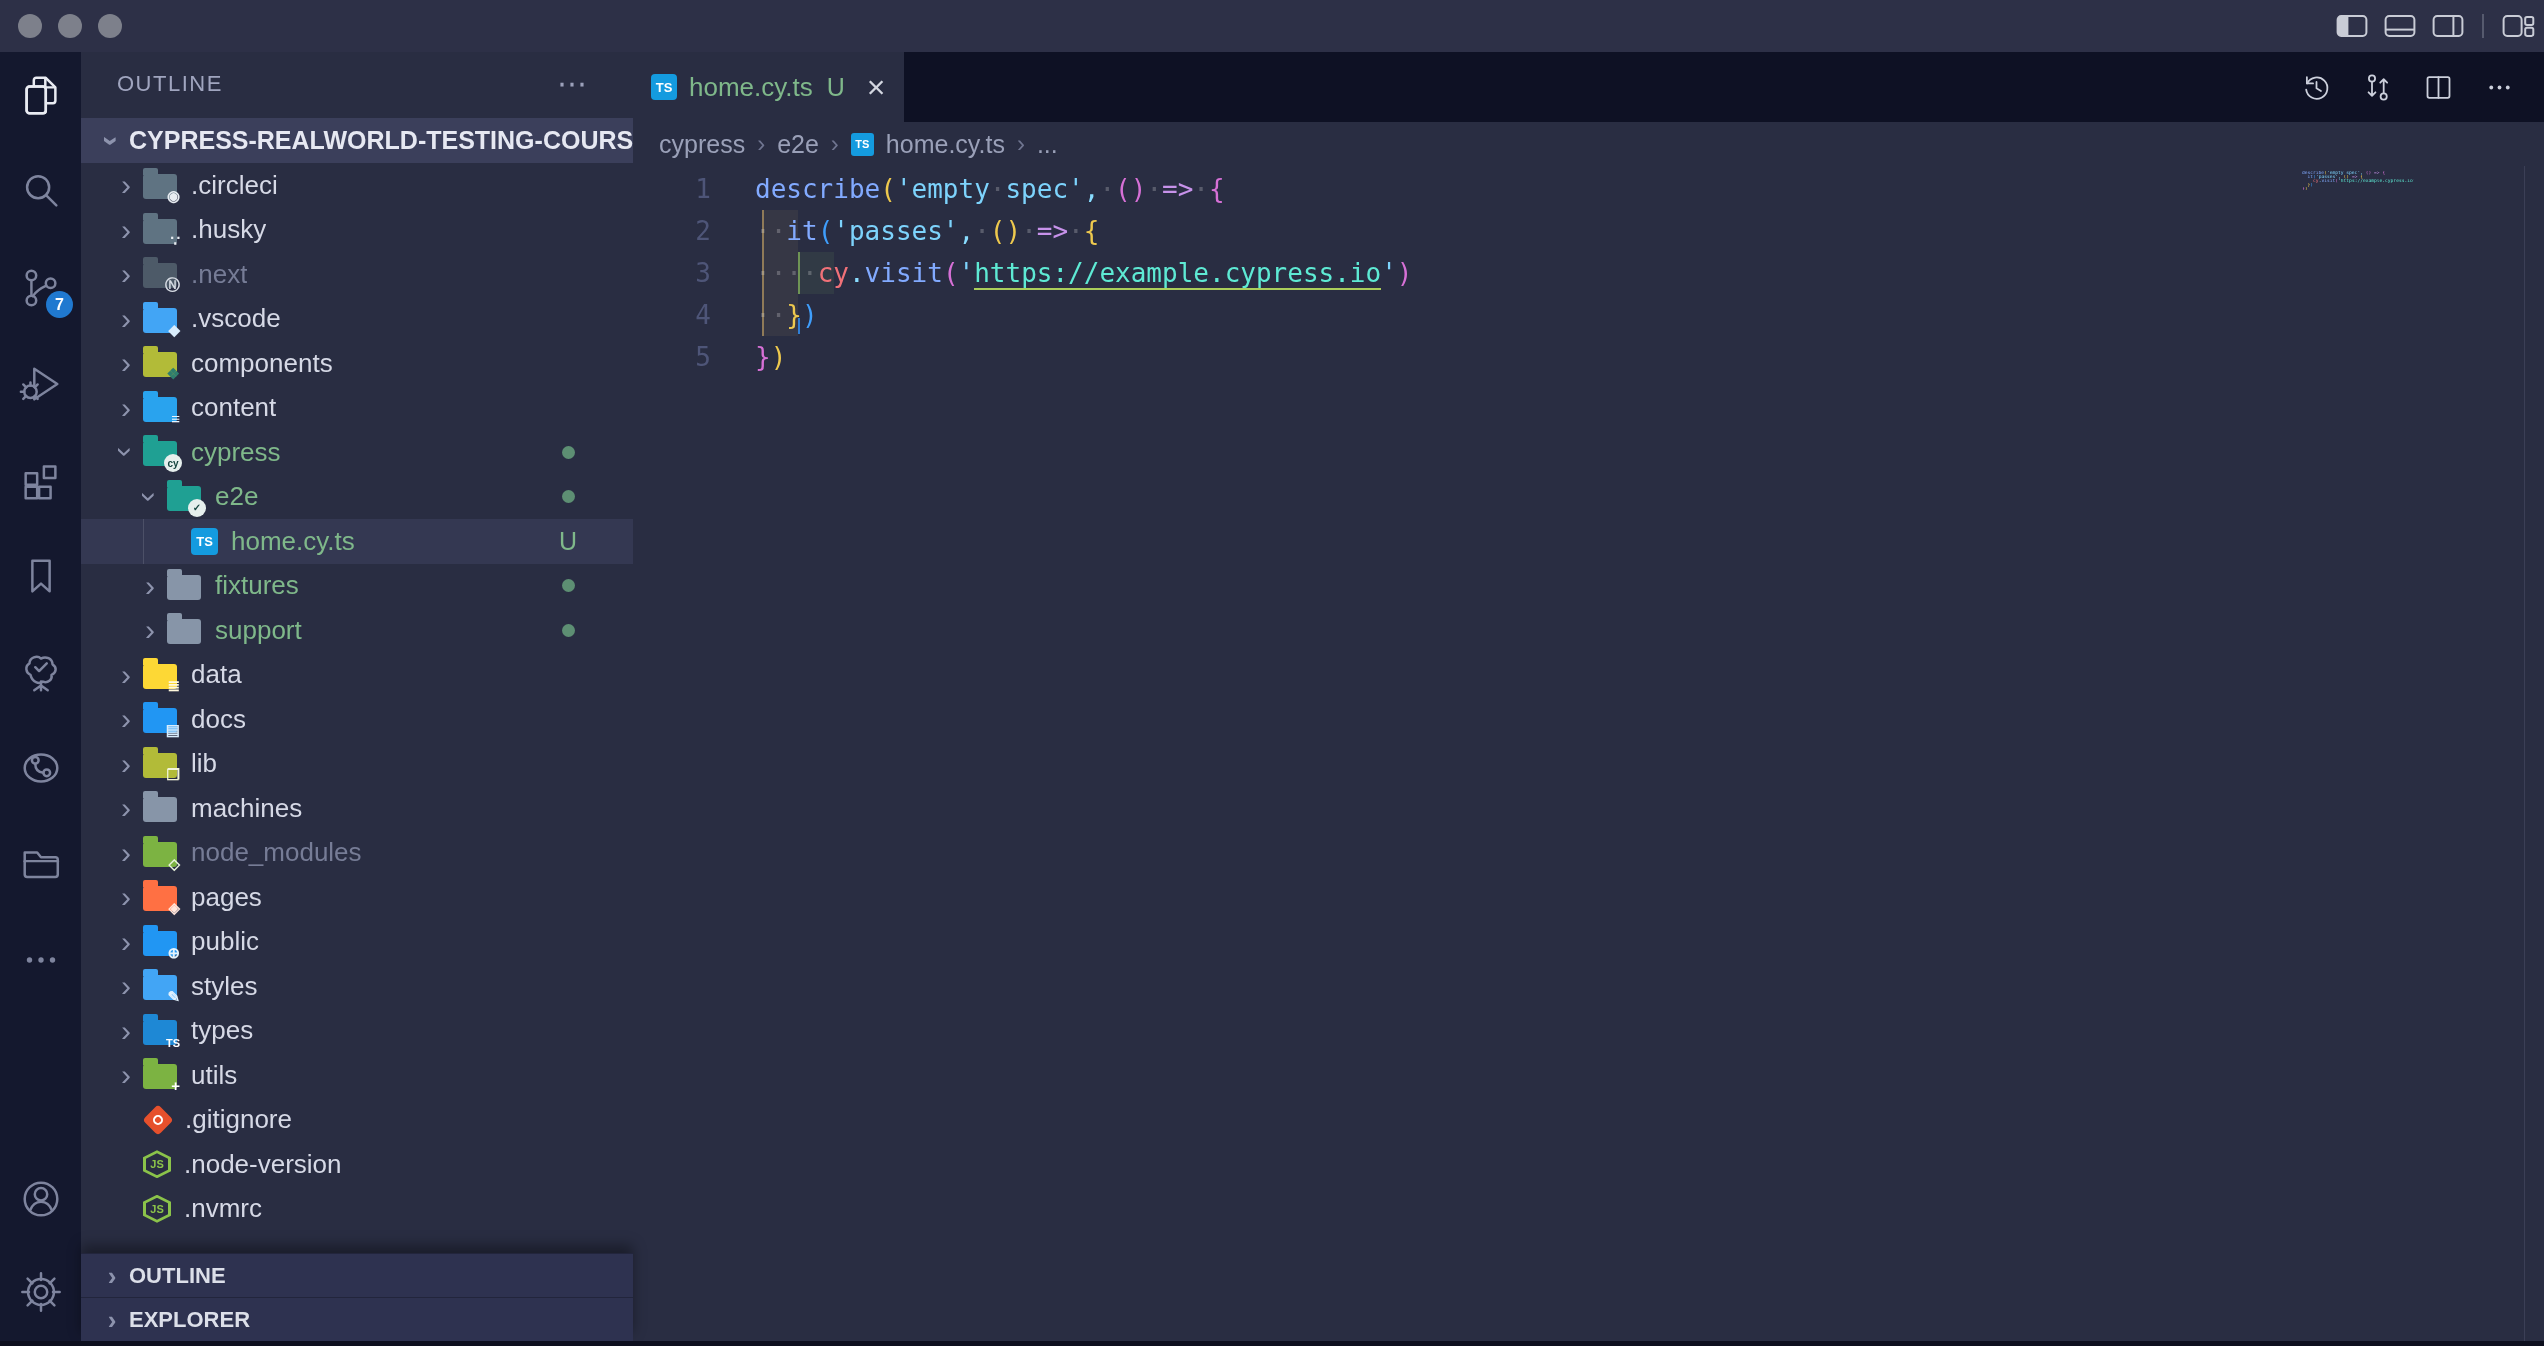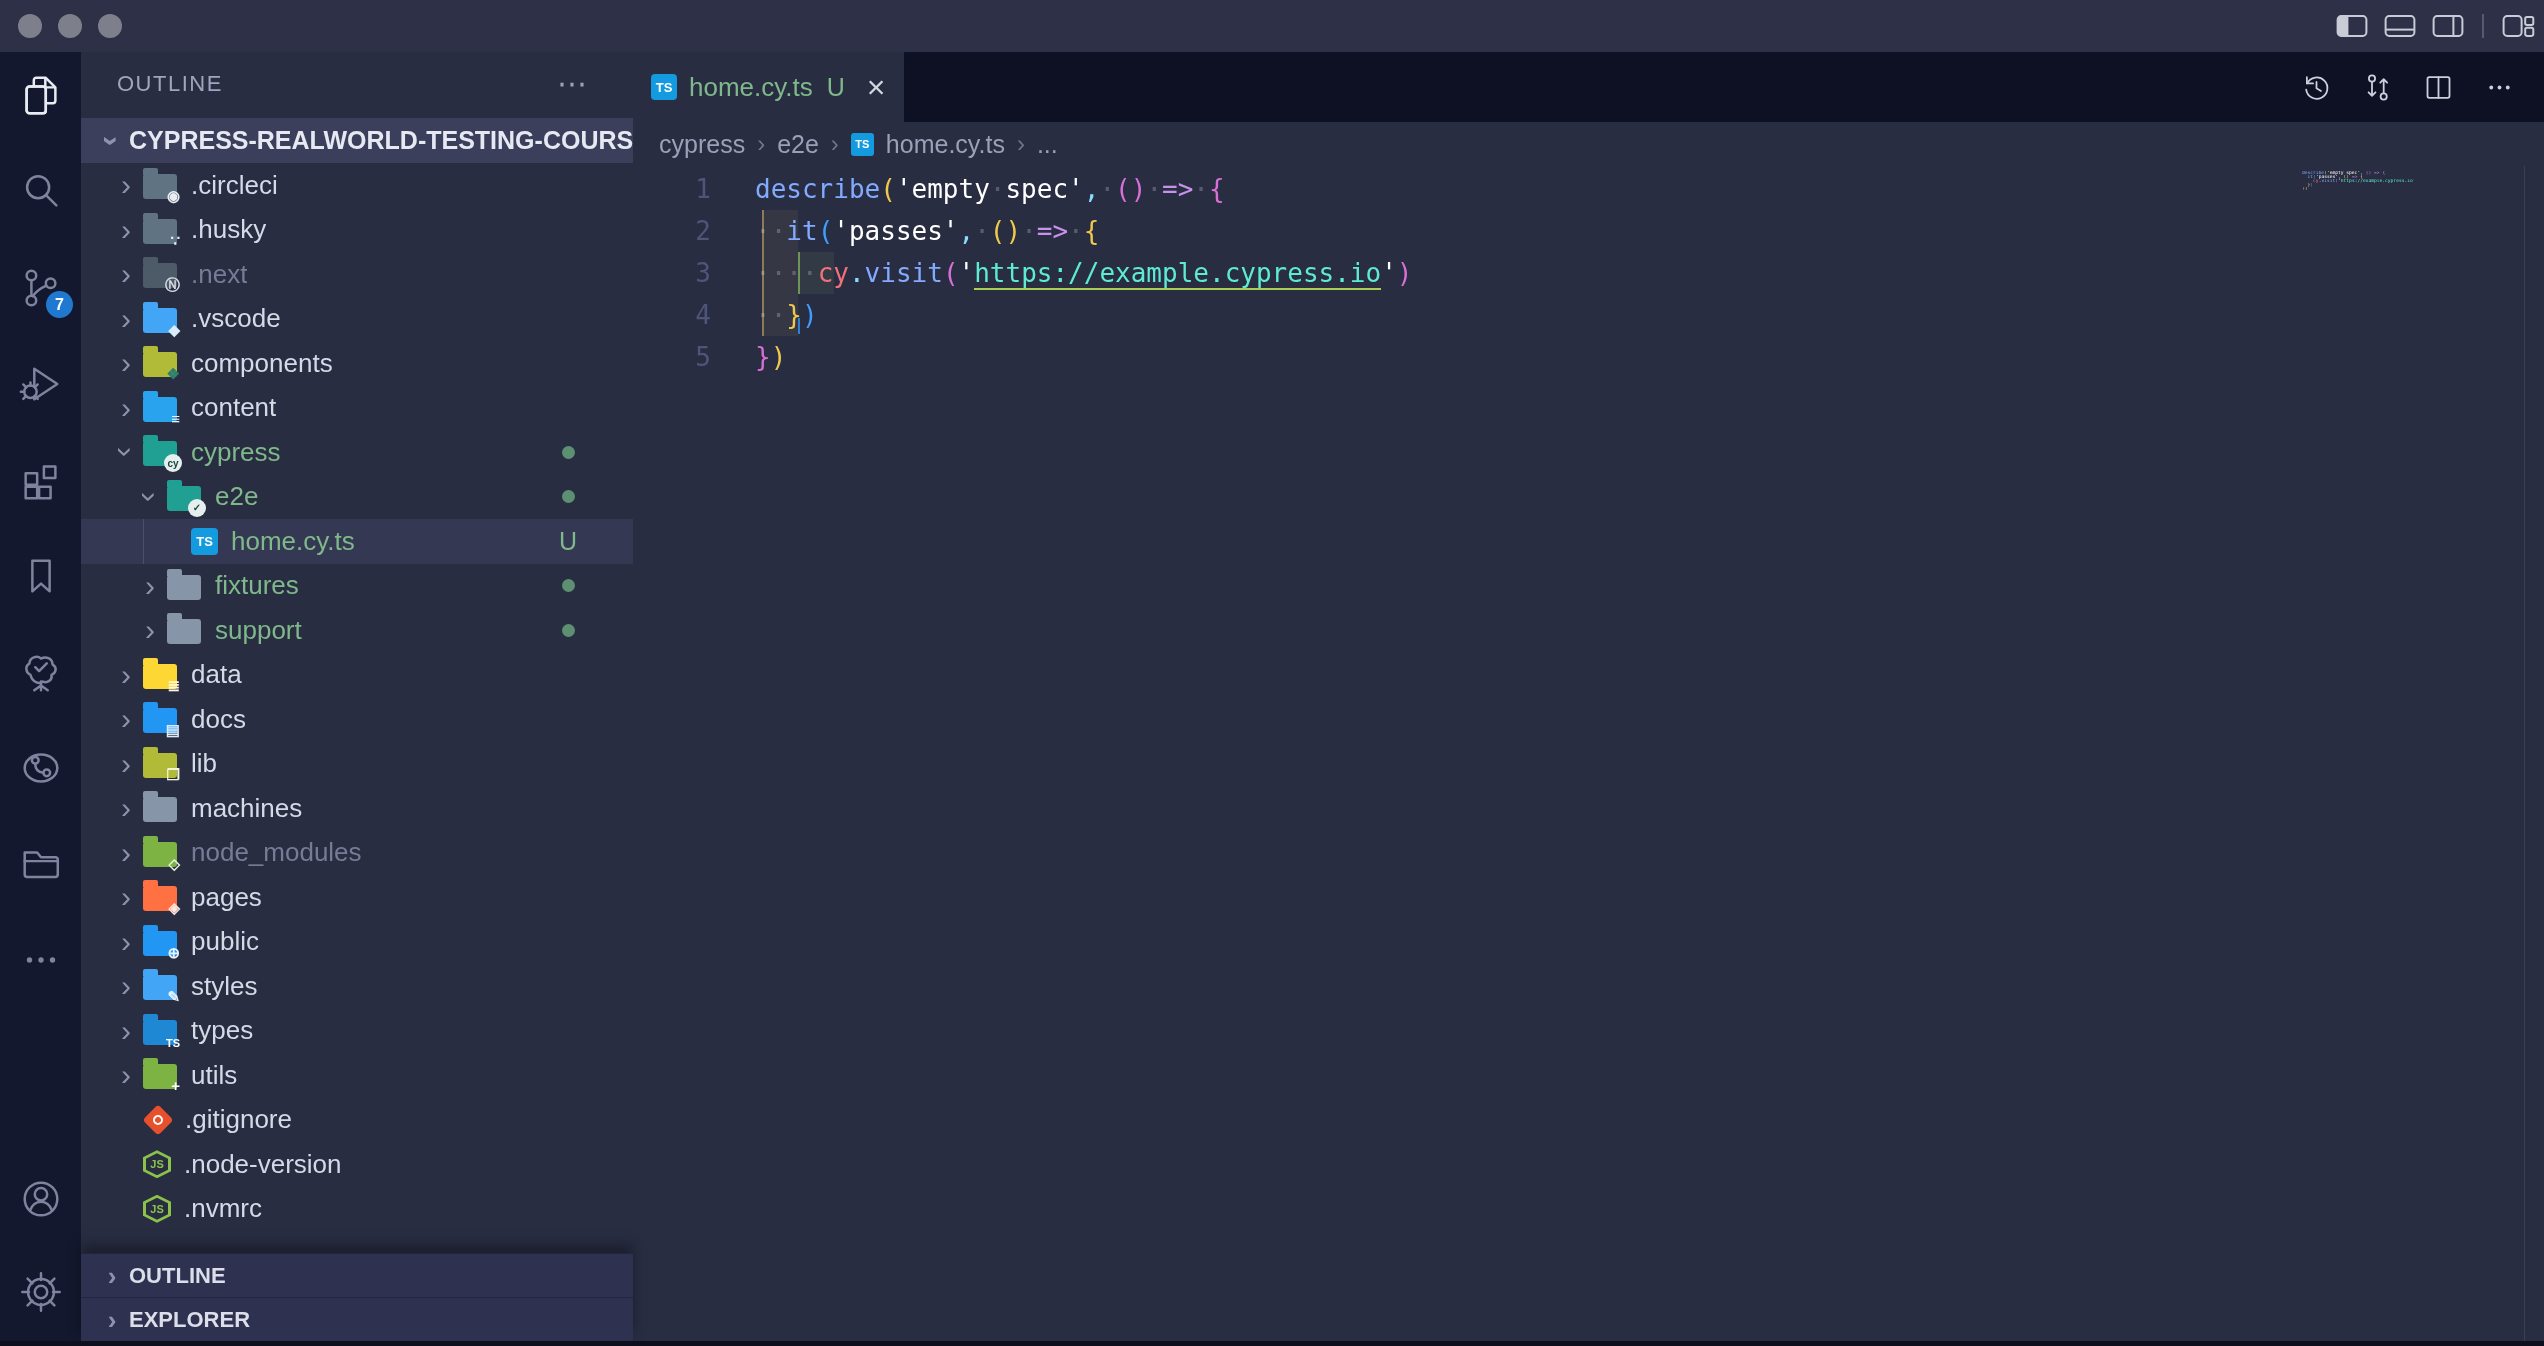--- a/index.html
+++ b/index.html
@@ -64,21 +64,21 @@
   .tab-actions{margin-left:auto;display:flex;align-items:center;gap:28px;padding-right:28px;color:#ccd0dc;}
   .tab-actions svg{width:33px;height:33px;stroke:currentColor;fill:none;stroke-width:2.6;stroke-linecap:round;stroke-linejoin:round;}
   .breadcrumbs{height:44px;display:flex;align-items:center;padding-left:26px;font-size:25px;color:#9aa0b8;gap:12px;}
   .bc-sep{color:#6f7590;font-size:24px;}
   .bc-ts{width:23px;height:23px;border-radius:3px;background:#149bdf;color:#fff;font-weight:bold;font-size:11px;display:flex;align-items:center;justify-content:center;}
   .codearea{flex:1;position:relative;font-family:"DejaVu Sans Mono",monospace;font-size:26px;line-height:42px;}
   .lines{position:absolute;top:2px;left:0;right:0;}
   .cline{display:flex;height:42px;white-space:pre;}
   .ln{width:78px;text-align:right;color:#4e5578;flex-shrink:0;}
   .lt{padding-left:44px;color:#d0d4e8;}
-  .fn{color:#82aaff;} .str{color:#ffffff;} .stru{color:#5eead4;border-bottom:2px solid #abce5b;}
+  .fn{color:#82aaff;} .str{color:#7dd3fc;} .stru{color:#5eead4;border-bottom:2px solid #abce5b;}
   .pun{color:#89ddff;} .op{color:#c792ea;} .red{color:#f07178;}
   .g{color:#eec94e;} .o{color:#d670d6;} .bl{color:#3f9efc;} .ws{color:rgba(255,255,255,0.22);}
   .gband{position:absolute;}
   .band1{left:129px;top:44px;width:34px;height:126px;background:rgba(125,112,90,0.16);border-left:2px solid #8f7a58;}
   .band2{left:165px;top:86px;width:34px;height:42px;background:rgba(110,160,90,0.12);border-left:2px solid #6f9455;}
   .bluetick{left:165px;top:152px;width:2px;height:16px;background:#2f7fd6;}
   .minimap{position:absolute;top:5px;right:130px;width:112px;font-size:4.6px;line-height:3.9px;color:#c7cbe0;}
   .mm-line{white-space:pre;height:3.9px;overflow:hidden;}
   .ovruler{position:absolute;top:0;bottom:0;right:19px;width:1px;background:rgba(170,180,210,0.14);}
 </style>

